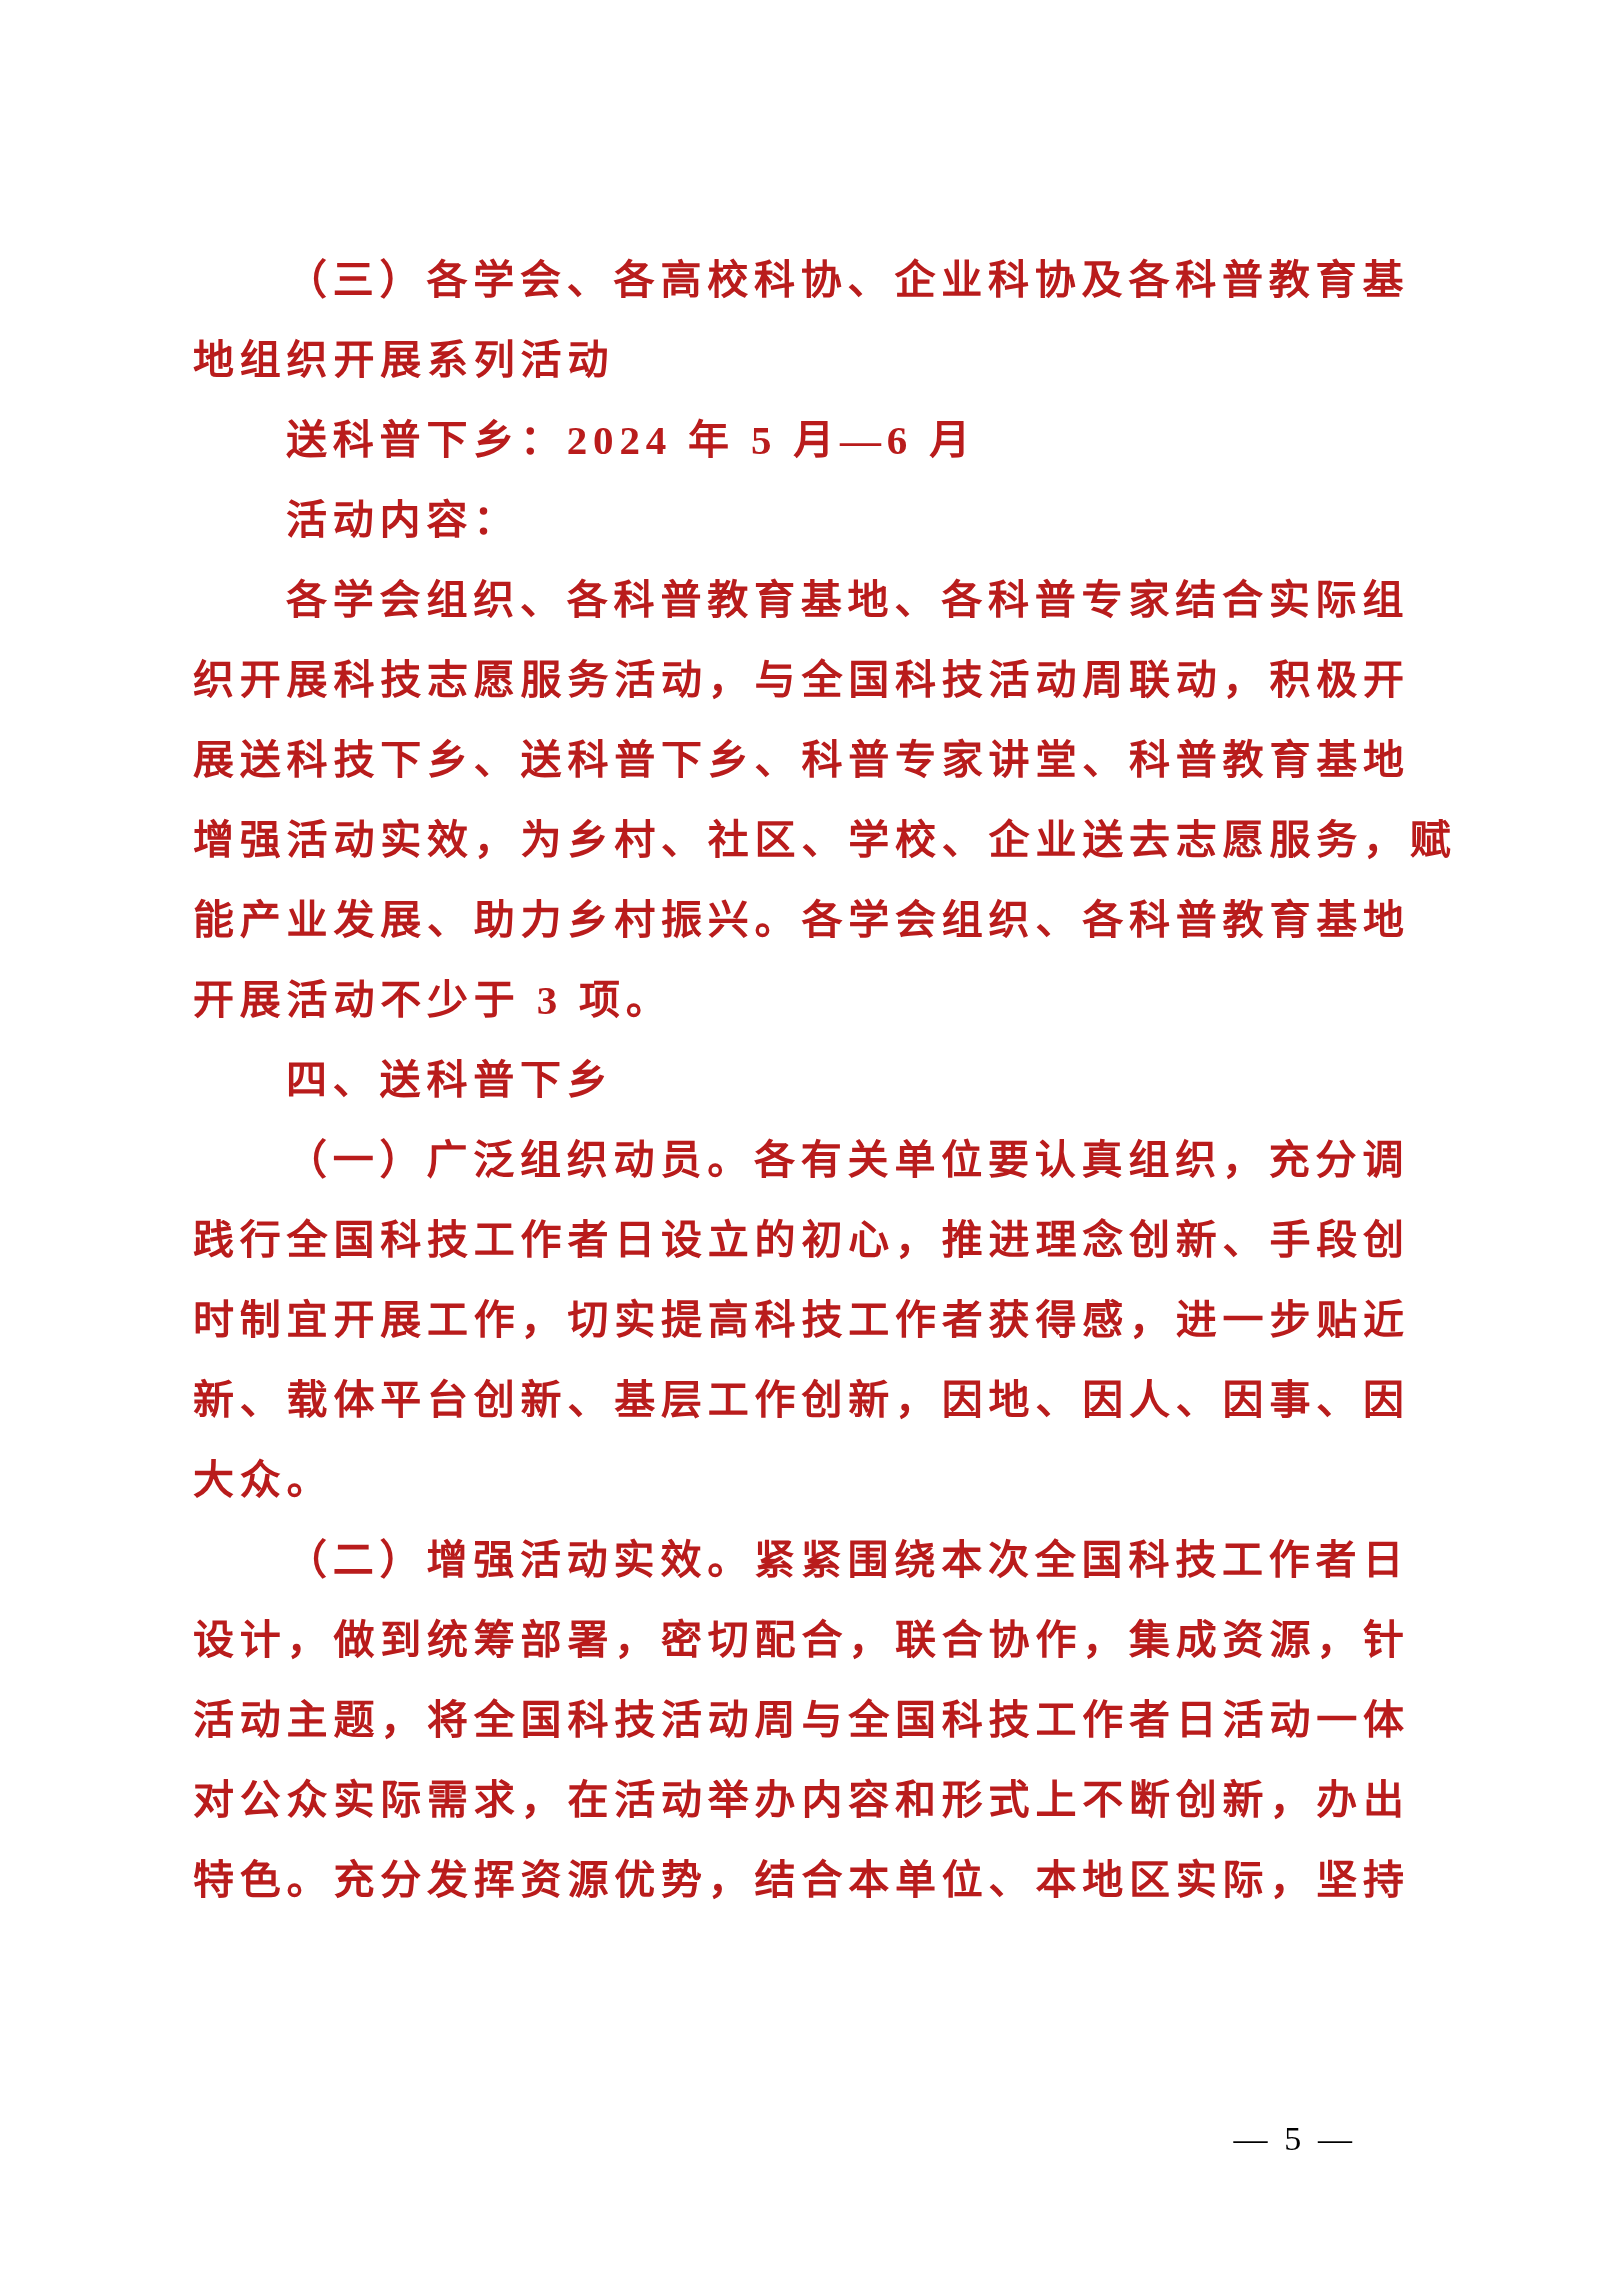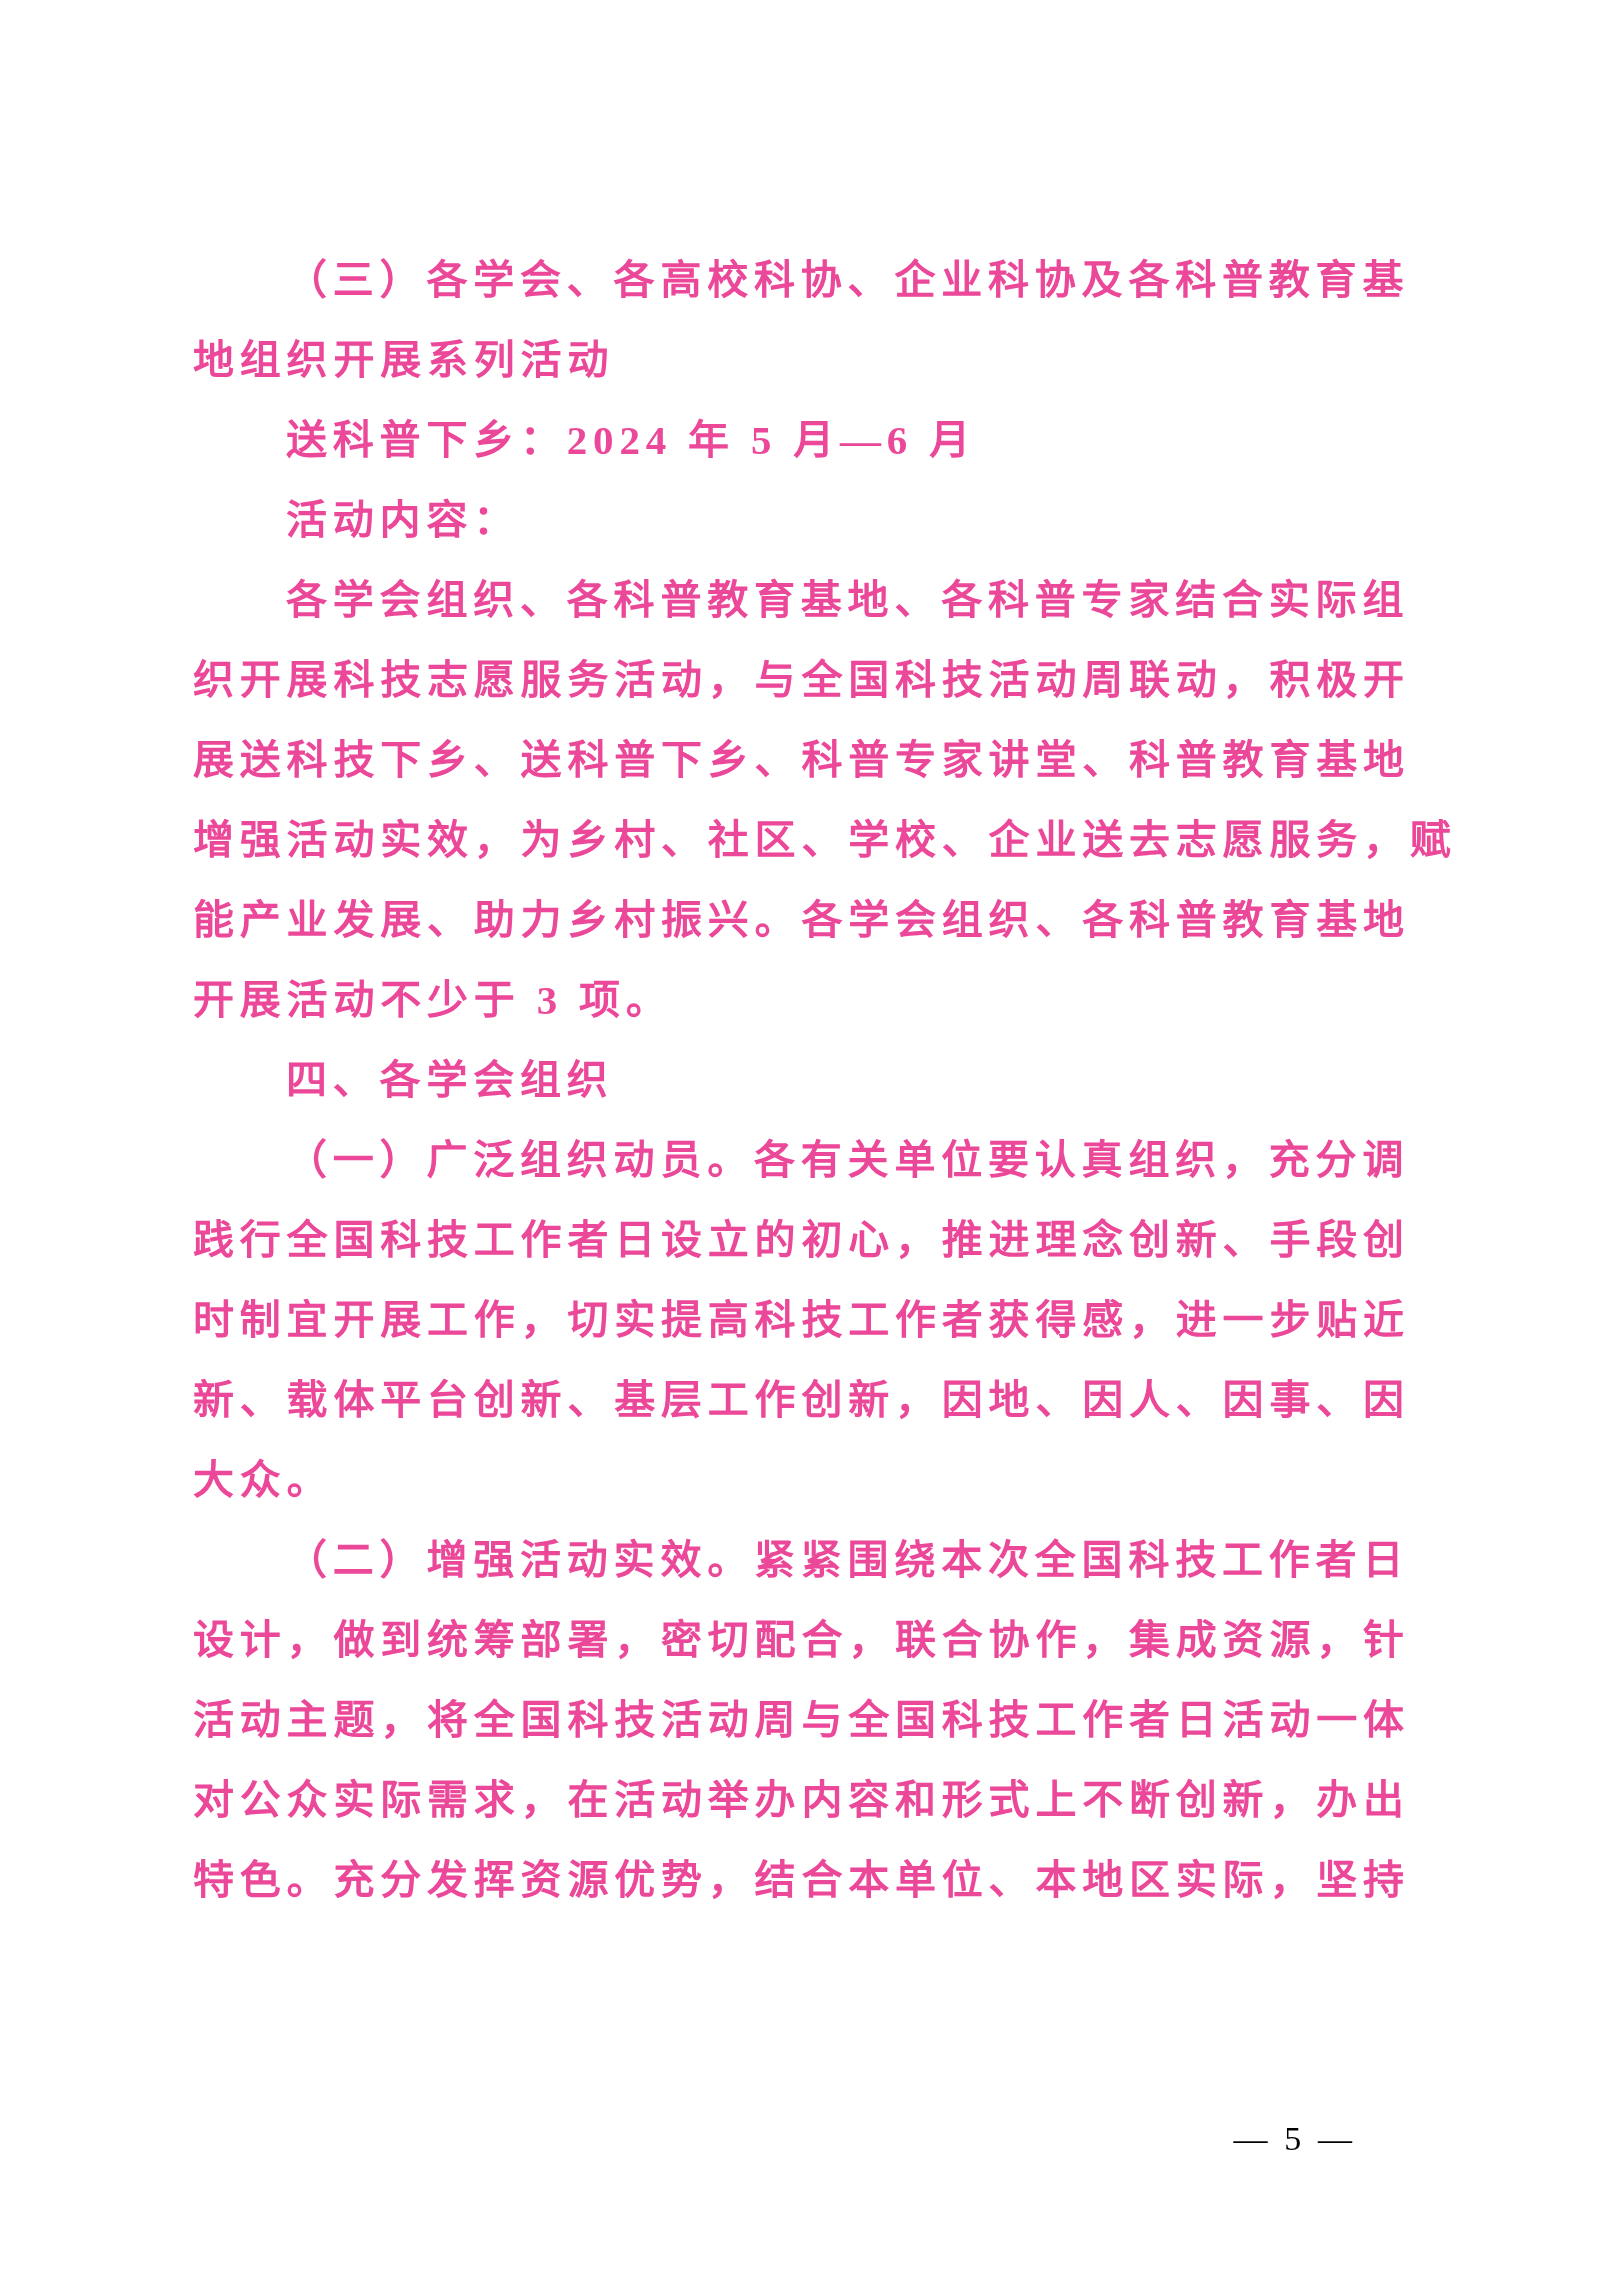--- a/index.html
+++ b/index.html
@@ -21,21 +21,21 @@
     left: 193px;
     top: 240px;
     width: 1227px;
   }
   .line {
     height: 80px;
     line-height: 80px;
     font-size: 41px;
     letter-spacing: 5.8px;
     white-space: pre;
-    color: #ec4899;
+    color: #b91c1c;
   }
   .line.indent {
     padding-left: 93px;
   }
   .seg { font-weight: bold; }
   .seg-bold { font-weight: bold; }
   .page-footer {
     position: absolute;
     top: 2019px;
     right: 267px;
@@ -55,21 +55,21 @@
       <div class="line indent"><span class="seg seg-bold">（三）各学会、各高校科协、企业科协及各科普教育基</span></div>
       <div class="line"><span class="seg seg-bold">地组织开展系列活动</span></div>
       <div class="line indent"><span class="seg seg-bold">送科普下乡：</span><span class="seg">2024 年 5 月—6 月</span></div>
       <div class="line indent"><span class="seg seg-bold">活动内容：</span></div>
       <div class="line indent"><span class="seg">各学会组织、各科普教育基地、各科普专家结合实际组</span></div>
       <div class="line"><span class="seg">织开展科技志愿服务活动，与全国科技活动周联动，积极开</span></div>
       <div class="line"><span class="seg">展送科技下乡、送科普下乡、科普专家讲堂、科普教育基地</span></div>
       <div class="line"><span class="seg">增强活动实效，为乡村、社区、学校、企业送去志愿服务，赋</span></div>
       <div class="line"><span class="seg">能产业发展、助力乡村振兴。各学会组织、各科普教育基地</span></div>
       <div class="line"><span class="seg">开展活动不少于 3 项。</span></div>
-      <div class="line indent"><span class="seg seg-bold">四、各学会组织</span></div>
+      <div class="line indent"><span class="seg seg-bold">四、送科普下乡</span></div>
       <div class="line indent"><span class="seg seg-bold">（一）广泛组织动员。</span><span class="seg">各有关单位要认真组织，充分调</span></div>
       <div class="line"><span class="seg">践行全国科技工作者日设立的初心，推进理念创新、手段创</span></div>
       <div class="line"><span class="seg">时制宜开展工作，切实提高科技工作者获得感，进一步贴近</span></div>
       <div class="line"><span class="seg">新、载体平台创新、基层工作创新，因地、因人、因事、因</span></div>
       <div class="line"><span class="seg">大众。</span></div>
       <div class="line indent"><span class="seg seg-bold">（二）增强活动实效。</span><span class="seg">紧紧围绕本次全国科技工作者日</span></div>
       <div class="line"><span class="seg">设计，做到统筹部署，密切配合，联合协作，集成资源，针</span></div>
       <div class="line"><span class="seg">活动主题，将全国科技活动周与全国科技工作者日活动一体</span></div>
       <div class="line"><span class="seg">对公众实际需求，在活动举办内容和形式上不断创新，办出</span></div>
       <div class="line"><span class="seg">特色。充分发挥资源优势，结合本单位、本地区实际，坚持</span></div>

